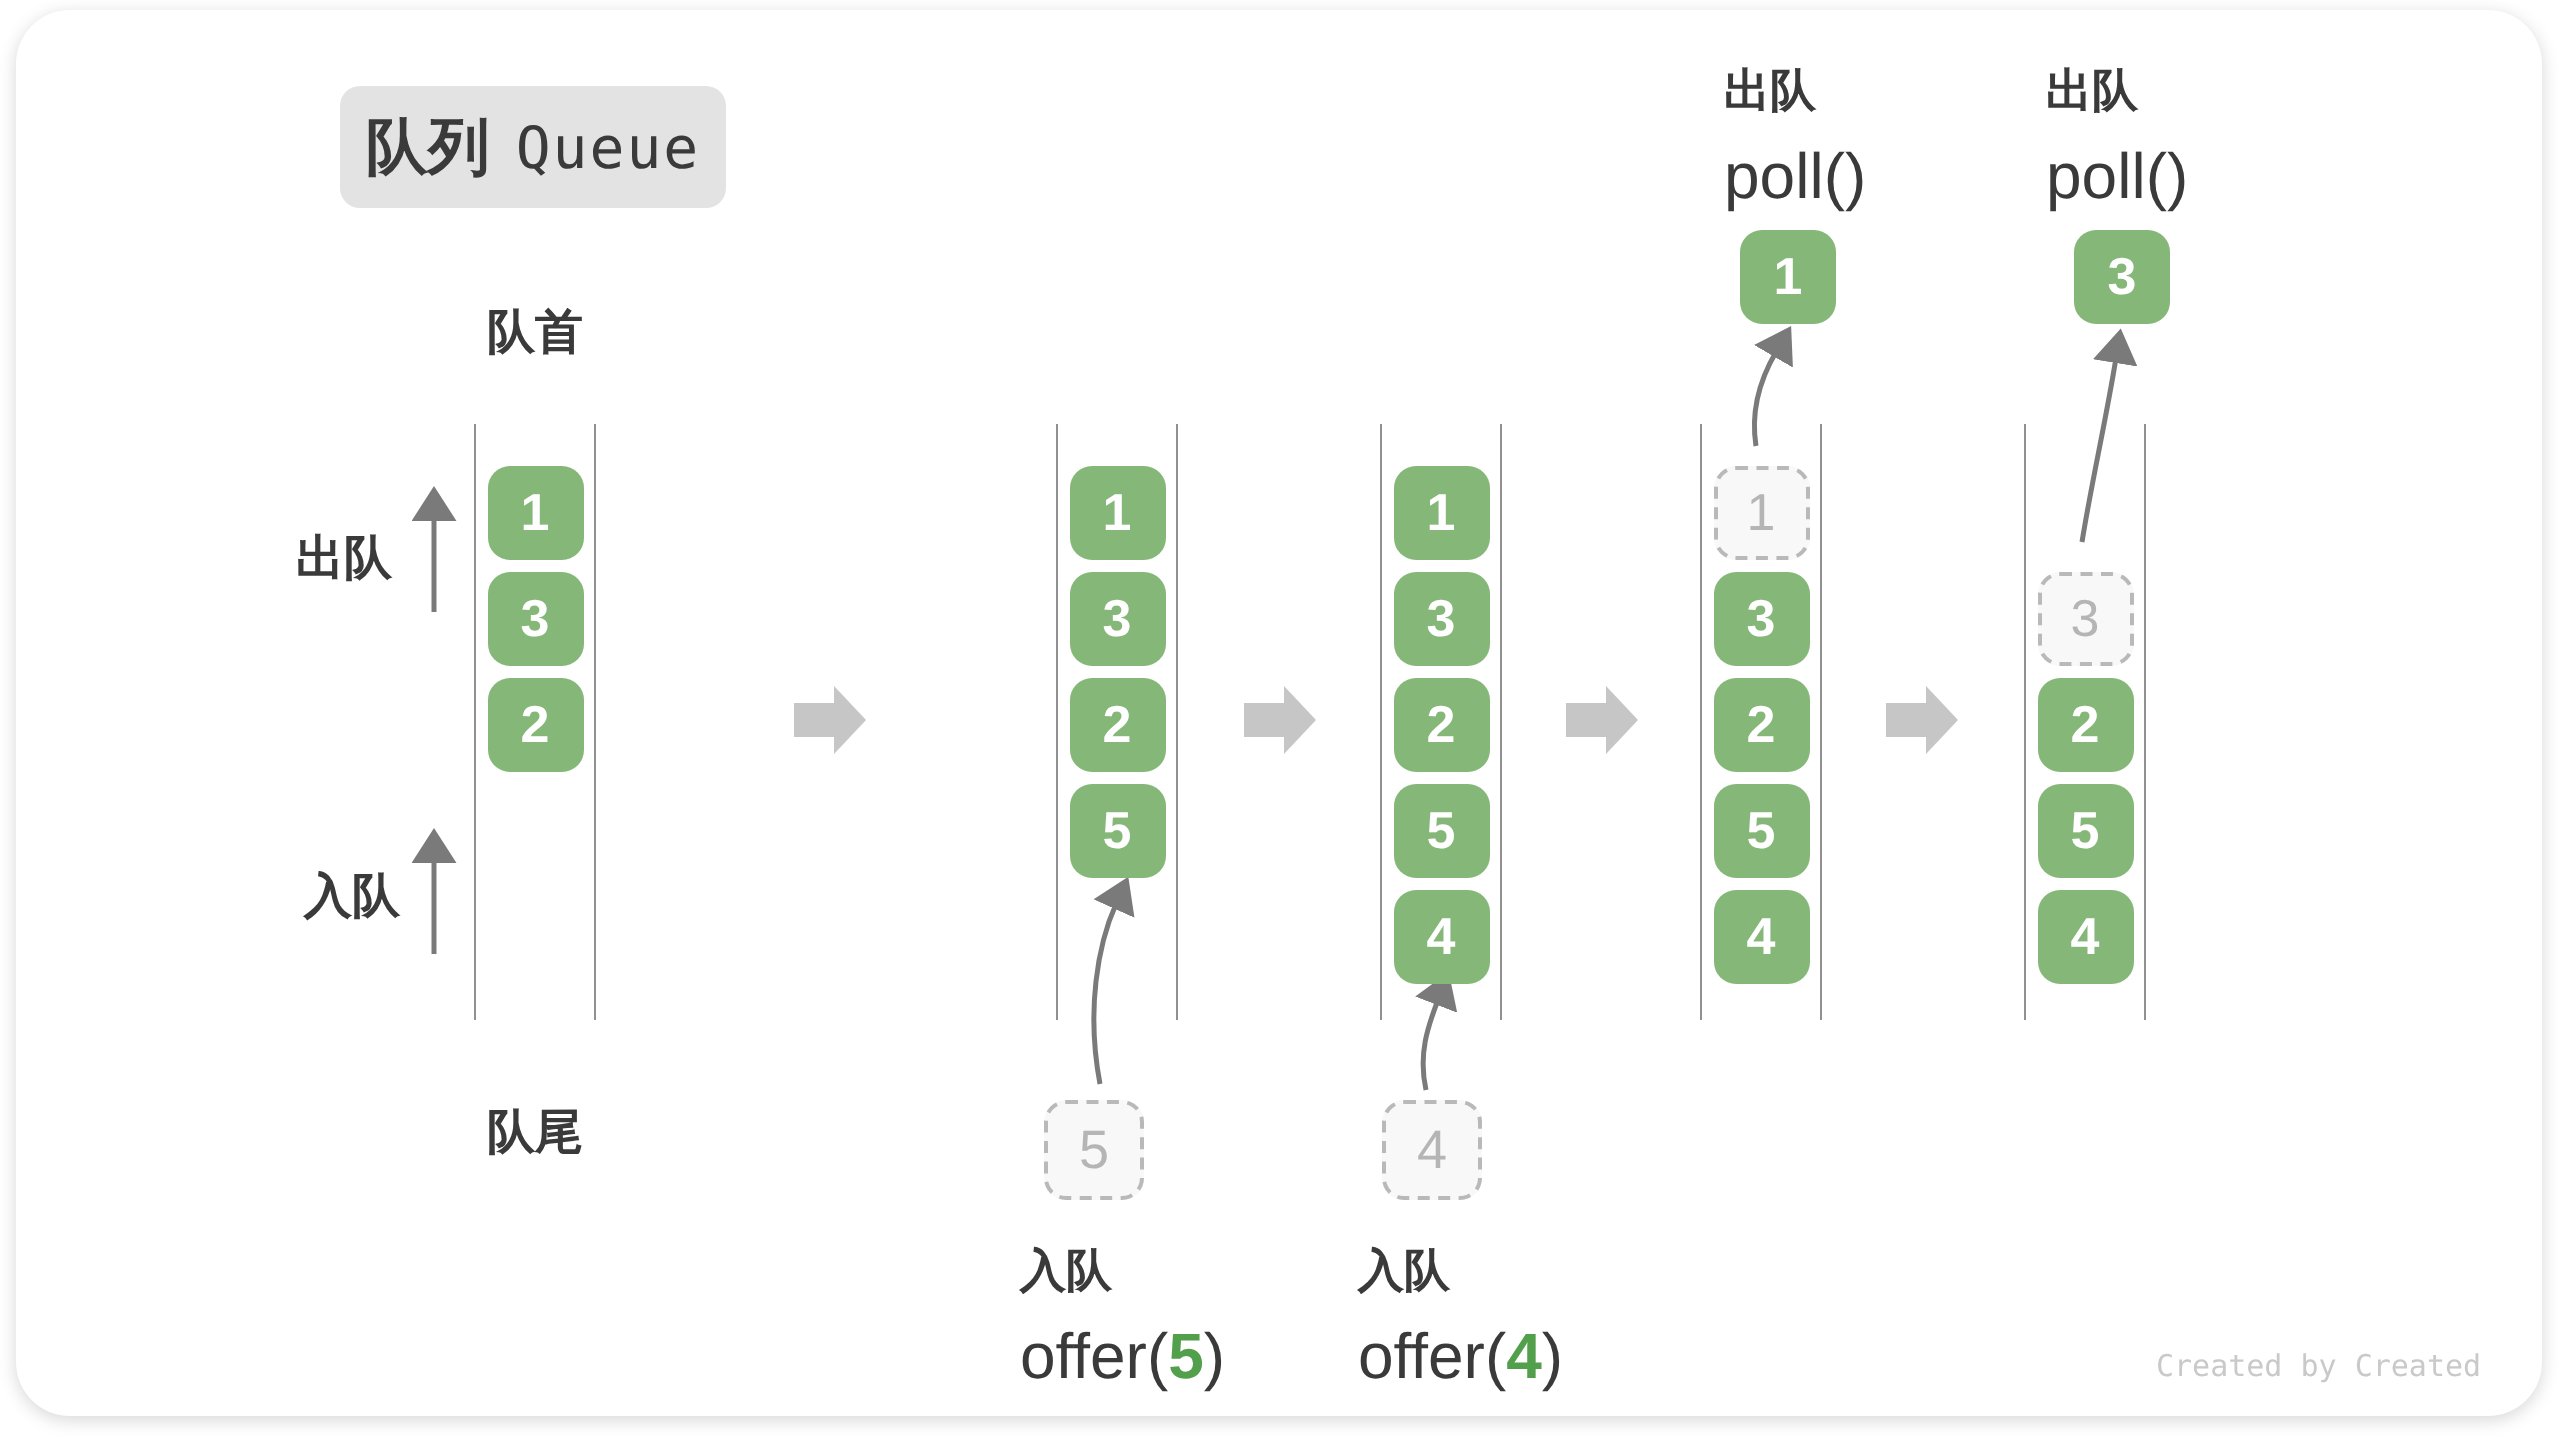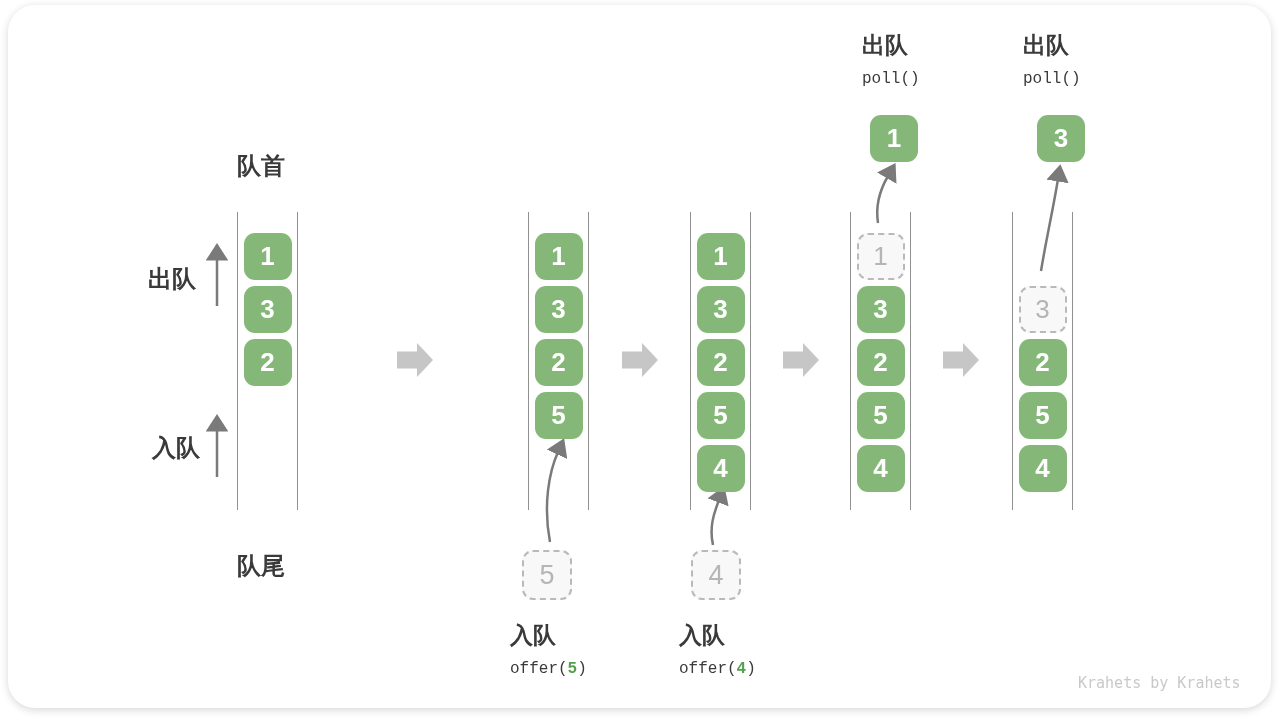--- a/index.html
+++ b/index.html
@@ -9,46 +9,50 @@
         background:#ffffff;border-radius:27px;
         box-shadow:0 2px 9px rgba(0,0,0,0.16);}
   .stage{position:absolute;inset:0;}
   .badge{position:absolute;left:170px;top:43px;width:193px;height:61px;
          background:#e3e3e3;border-radius:10px;display:flex;
          align-items:center;justify-content:center;gap:13px;}
   .badge .zh{font-size:31px;font-weight:bold;color:#3a3a3a;}
   .badge .en{font-family:"DejaVu Sans Mono",monospace;font-size:29px;
              letter-spacing:1px;color:#3a3a3a;}
   .zh-label{position:absolute;font-size:24px;font-weight:bold;color:#3a3a3a;}
-  .col-caption{position:absolute;width:61px;text-align:left;
+  .col-caption{position:absolute;width:61px;text-align:center;
                font-size:24px;font-weight:bold;color:#3a3a3a;}
   .qcol{position:absolute;top:212px;height:298px;width:61px;box-sizing:border-box;
         border-left:1.5px solid #909090;border-right:1.5px solid #909090;}
   .box{position:absolute;width:48px;height:47px;border-radius:11px;
        display:flex;align-items:center;justify-content:center;
        font-size:26px;font-weight:bold;box-sizing:border-box;}
   .box.filled{background:#85b878;color:#ffffff;}
   .box.dashed{background:#f8f8f8;border:2px dashed #b9b9b9;color:#b5b5b5;
               font-weight:normal;}
   .box.pending{width:50px;height:50px;font-size:27px;}
   .op-label{position:absolute;}
   .op-label .zh{font-size:23px;font-weight:bold;color:#3a3a3a;margin-bottom:9px;}
-  .mono-code{font-family:Liberation Mono, monospace;font-size:16px;color:#3a3a3a;}
+  .mono-code{font-family:Liberation Sans, sans-serif;font-size:32px;color:#3a3a3a;}
   .mono-code .arg{color:#52a04c;font-weight:bold;}
   .watermark{position:absolute;left:1078px;top:674px;
              font-family:"DejaVu Sans Mono",monospace;font-size:15px;color:#c9c9c9;}
   svg.overlay{position:absolute;inset:0;pointer-events:none;}
 </style>
 </head>
 <body>
 
 <div class="card"></div>
 
 <div class="stage">
 
+  <div class="badge">
+    <span class="zh">队列</span>
+    <span class="en">Queue</span>
+  </div>
 
   <div class="col-caption" style="left:237px;top:150px;">队首</div>
   <div class="col-caption" style="left:237px;top:550px;">队尾</div>
 
   <div class="zh-label" style="left:148px;top:263px;">出队</div>
   <div class="zh-label" style="left:152px;top:432px;">入队</div>
 
   <svg class="overlay" width="1280" height="720" viewBox="0 0 1280 720">
     <defs>
       <marker id="ah" markerWidth="9" markerHeight="9" refX="1" refY="4.5" orient="auto">
@@ -113,14 +117,14 @@
   </div>
   <div class="op-label" style="left:862px;top:30px;">
     <div class="zh">出队</div>
     <div class="mono-code">poll()</div>
   </div>
   <div class="op-label" style="left:1023px;top:30px;">
     <div class="zh">出队</div>
     <div class="mono-code">poll()</div>
   </div>
 
-  <div class="watermark">Krahets by Krahets</div>
+  <div class="watermark">Created by Created</div>
 </div>
 
 </body></html>

